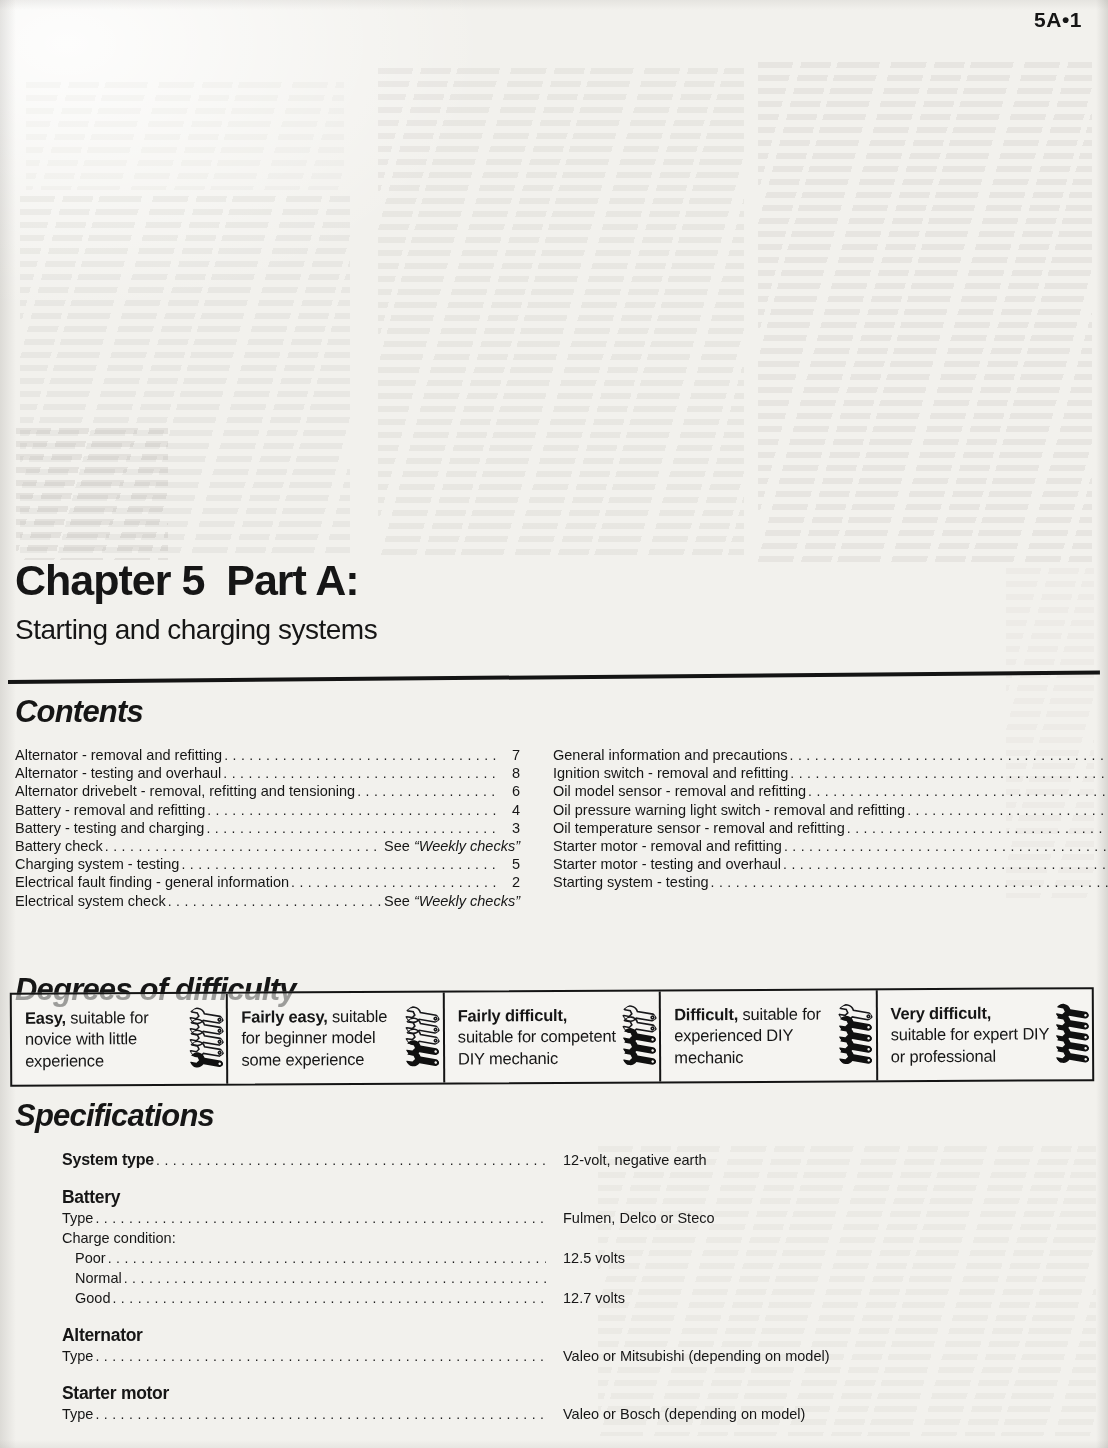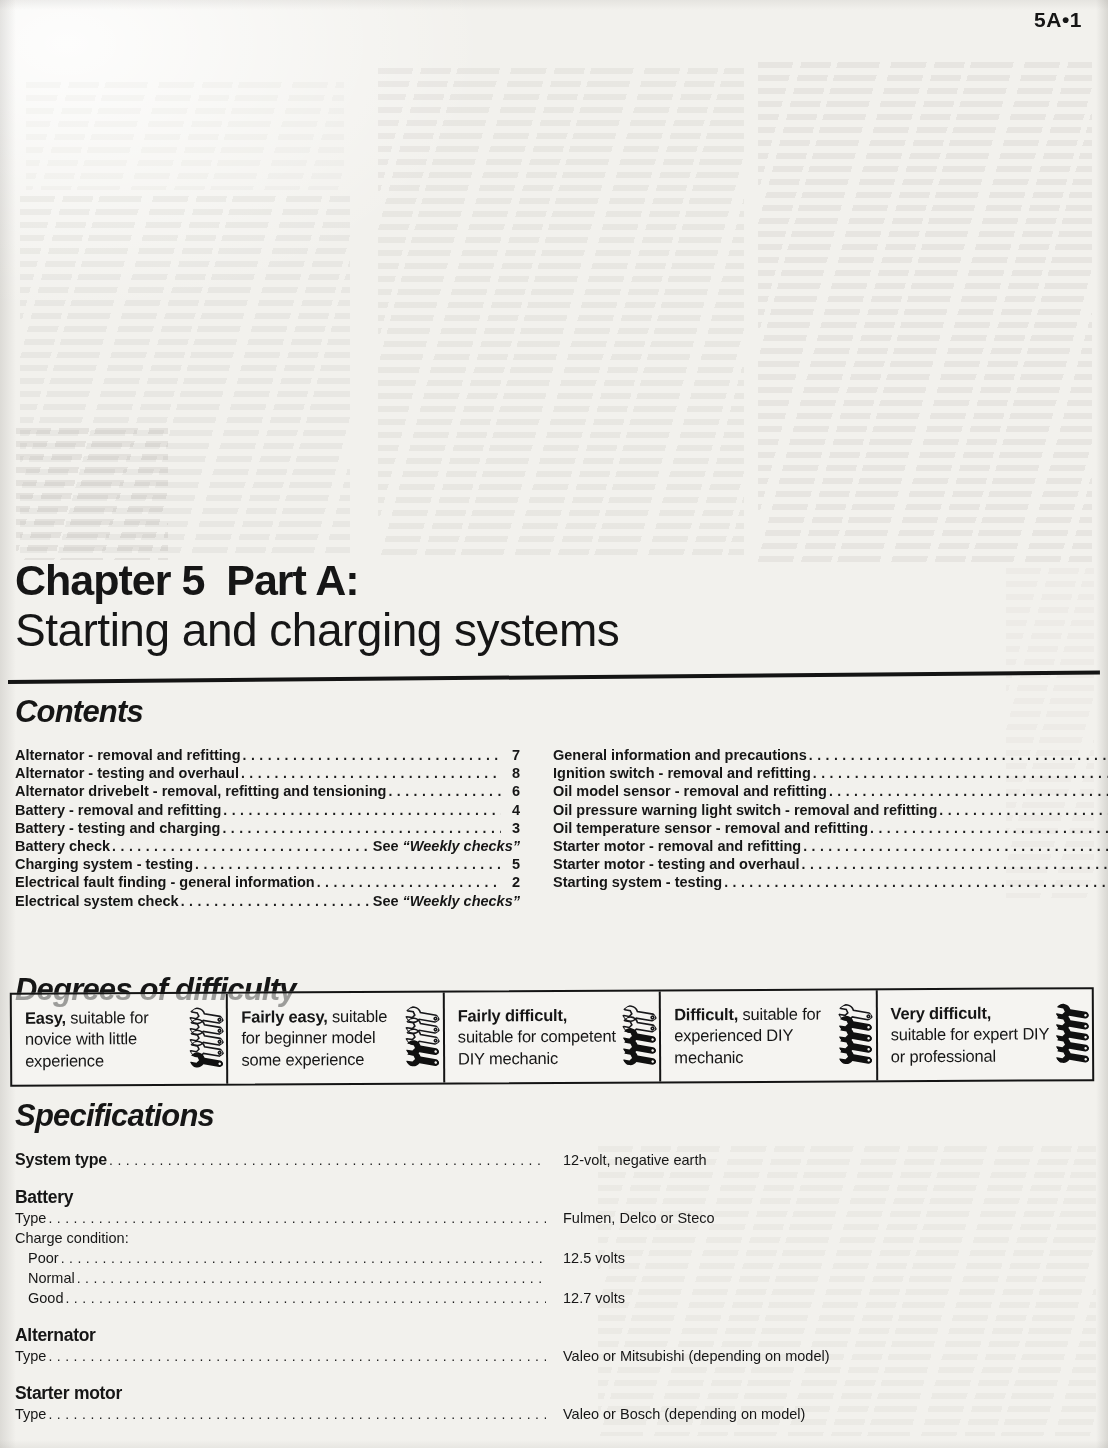--- a/index.html
+++ b/index.html
@@ -30,32 +30,32 @@
   .g3{left:378px;top:68px;width:366px;height:488px;opacity:.11;}
   .g4{left:758px;top:62px;width:334px;height:500px;opacity:.12;}
   .g5{left:598px;top:1146px;width:498px;height:290px;opacity:.08;}
   .g6{left:16px;top:428px;width:152px;height:132px;opacity:.17;}
   .g7{left:1006px;top:568px;width:88px;height:330px;opacity:.06;}
 
   .page-number{position:absolute;top:8px;right:26px;font-size:21px;font-weight:700;letter-spacing:.5px;z-index:2;}
 
   .chapter{position:absolute;left:15px;top:556px;z-index:2;}
   .chapter .l1{font-size:43px;font-weight:700;line-height:48px;letter-spacing:-1px;white-space:pre-wrap;}
-  .chapter .l2{font-size:46px;font-weight:400;line-height:52px;letter-spacing:-.5px;}
+  .chapter .l2{font-size:28px;font-weight:400;line-height:52px;letter-spacing:-.5px;}
   .title-rule{position:absolute;left:8px;top:680px;width:1092px;height:4px;background:#141414;transform:rotate(-.5deg);transform-origin:left center;z-index:2;}
 
   .section-heading{position:absolute;left:15px;font-size:31px;font-weight:700;letter-spacing:-.8px;z-index:2;font-style:italic;}
   .h-contents{top:694px;}
   .h-difficulty{top:972px;}
   .h-specs{top:1098px;}
 
   
   .toc{position:absolute;left:15px;top:746px;width:1080px;display:grid;grid-template-columns:505px 1fr;column-gap:33px;z-index:2;font-size:14.5px;}
   .toc-col{display:block;}
-  .toc-row{display:flex;align-items:flex-start;line-height:18.2px;font-weight:bold;}
+  .toc-row{display:flex;align-items:flex-start;line-height:18.2px;}
   .toc-label{white-space:nowrap;}
   .leader{flex:1 1 auto;min-width:10px;overflow:hidden;white-space:nowrap;margin:0 2px;}
   .leader::after{content:"..........................................................................................................................................";letter-spacing:4.5px;font-size:14px;color:#1c1c1c;}
   .toc-end{white-space:nowrap;}
   .toc-num{display:inline-block;min-width:17px;text-align:right;}
   .toc-num:empty{min-width:0;}
   .ital{font-style:italic;}
 
   
   .difficulty-box{
@@ -68,21 +68,21 @@
   .difficulty-text{flex:1;font-size:16.5px;line-height:21.5px;letter-spacing:-.2px;}
   .wrench-stack{width:32px;display:flex;flex-direction:column;align-items:center;flex:0 0 auto;}
   .wrench{width:27px;height:27px;transform:rotate(-125deg);display:block;}
   .wrench + .wrench{margin-top:-16px;}
   .wrench.outline path{fill:none;stroke:#17171a;stroke-width:30px;}
   .wrench.filled path{fill:#101010;}
 
   
   .specs{position:absolute;left:15px;top:1150px;width:1080px;z-index:2;font-size:14.5px;}
   .spec-row{display:grid;grid-template-columns:533px 1fr;column-gap:15px;align-items:baseline;line-height:20px;}
-  .spec-left{display:flex;align-items:baseline;min-width:0;}
+  .spec-left{display:flex;align-items:baseline;min-width:0;margin-left:47px;}
   .spec-row.heading{margin-top:16px;line-height:22px;}
   .spec-row.heading .spec-label{font-weight:700;font-size:17.5px;letter-spacing:-.3px;}
   .spec-row.bold .spec-label{font-weight:700;font-size:16px;letter-spacing:-.2px;}
   .spec-row.indent .spec-left{padding-left:13px;}
   .spec-row:not(.dots) .leader{display:none;}
   .spec-label{white-space:nowrap;}
   .spec-value{white-space:nowrap;}
 </style>
 </head>
 <body>

